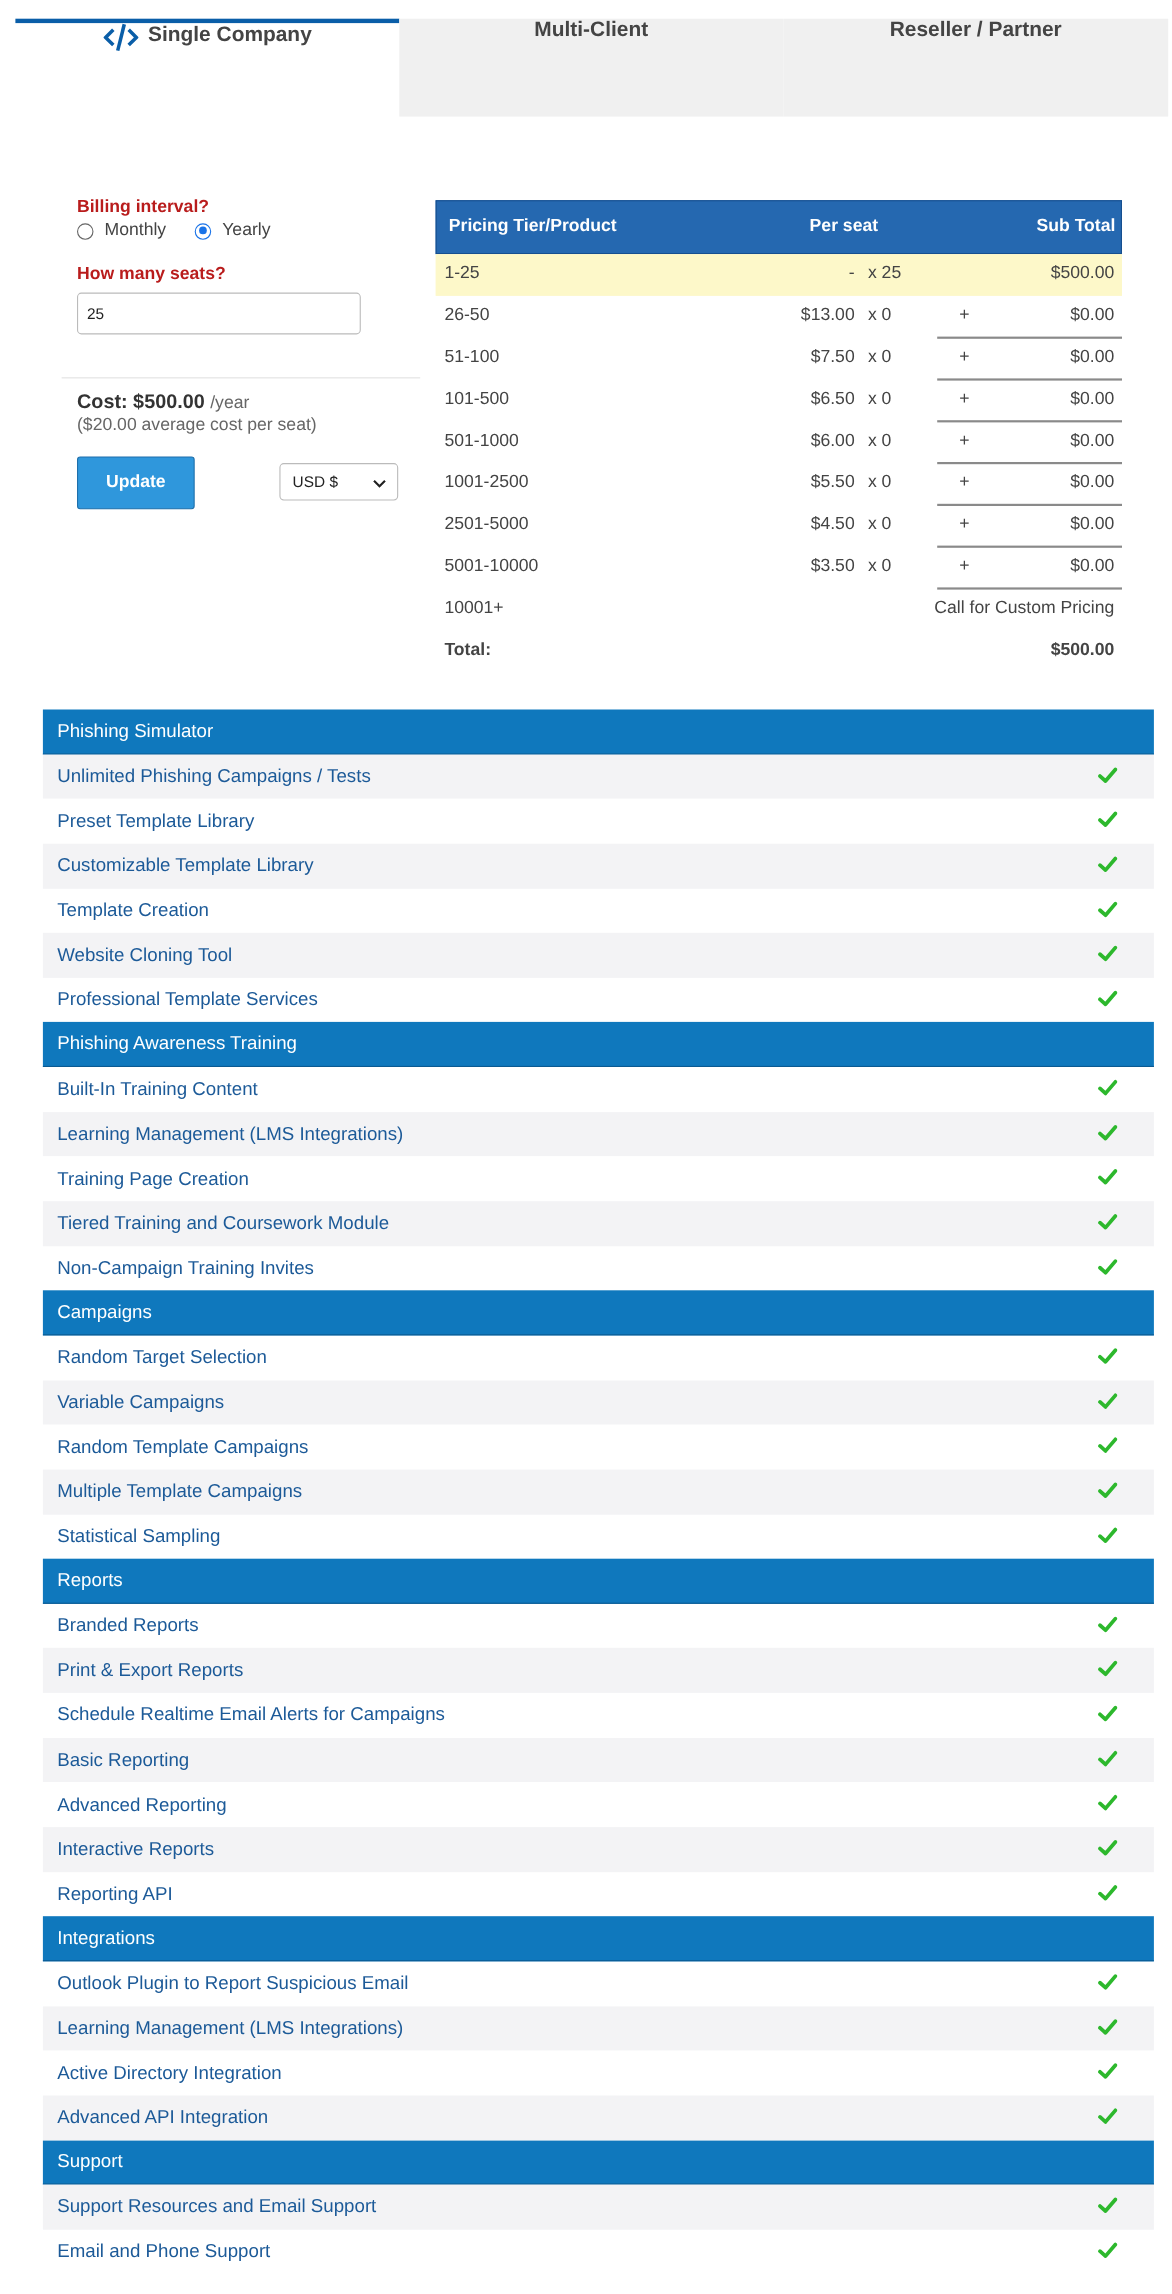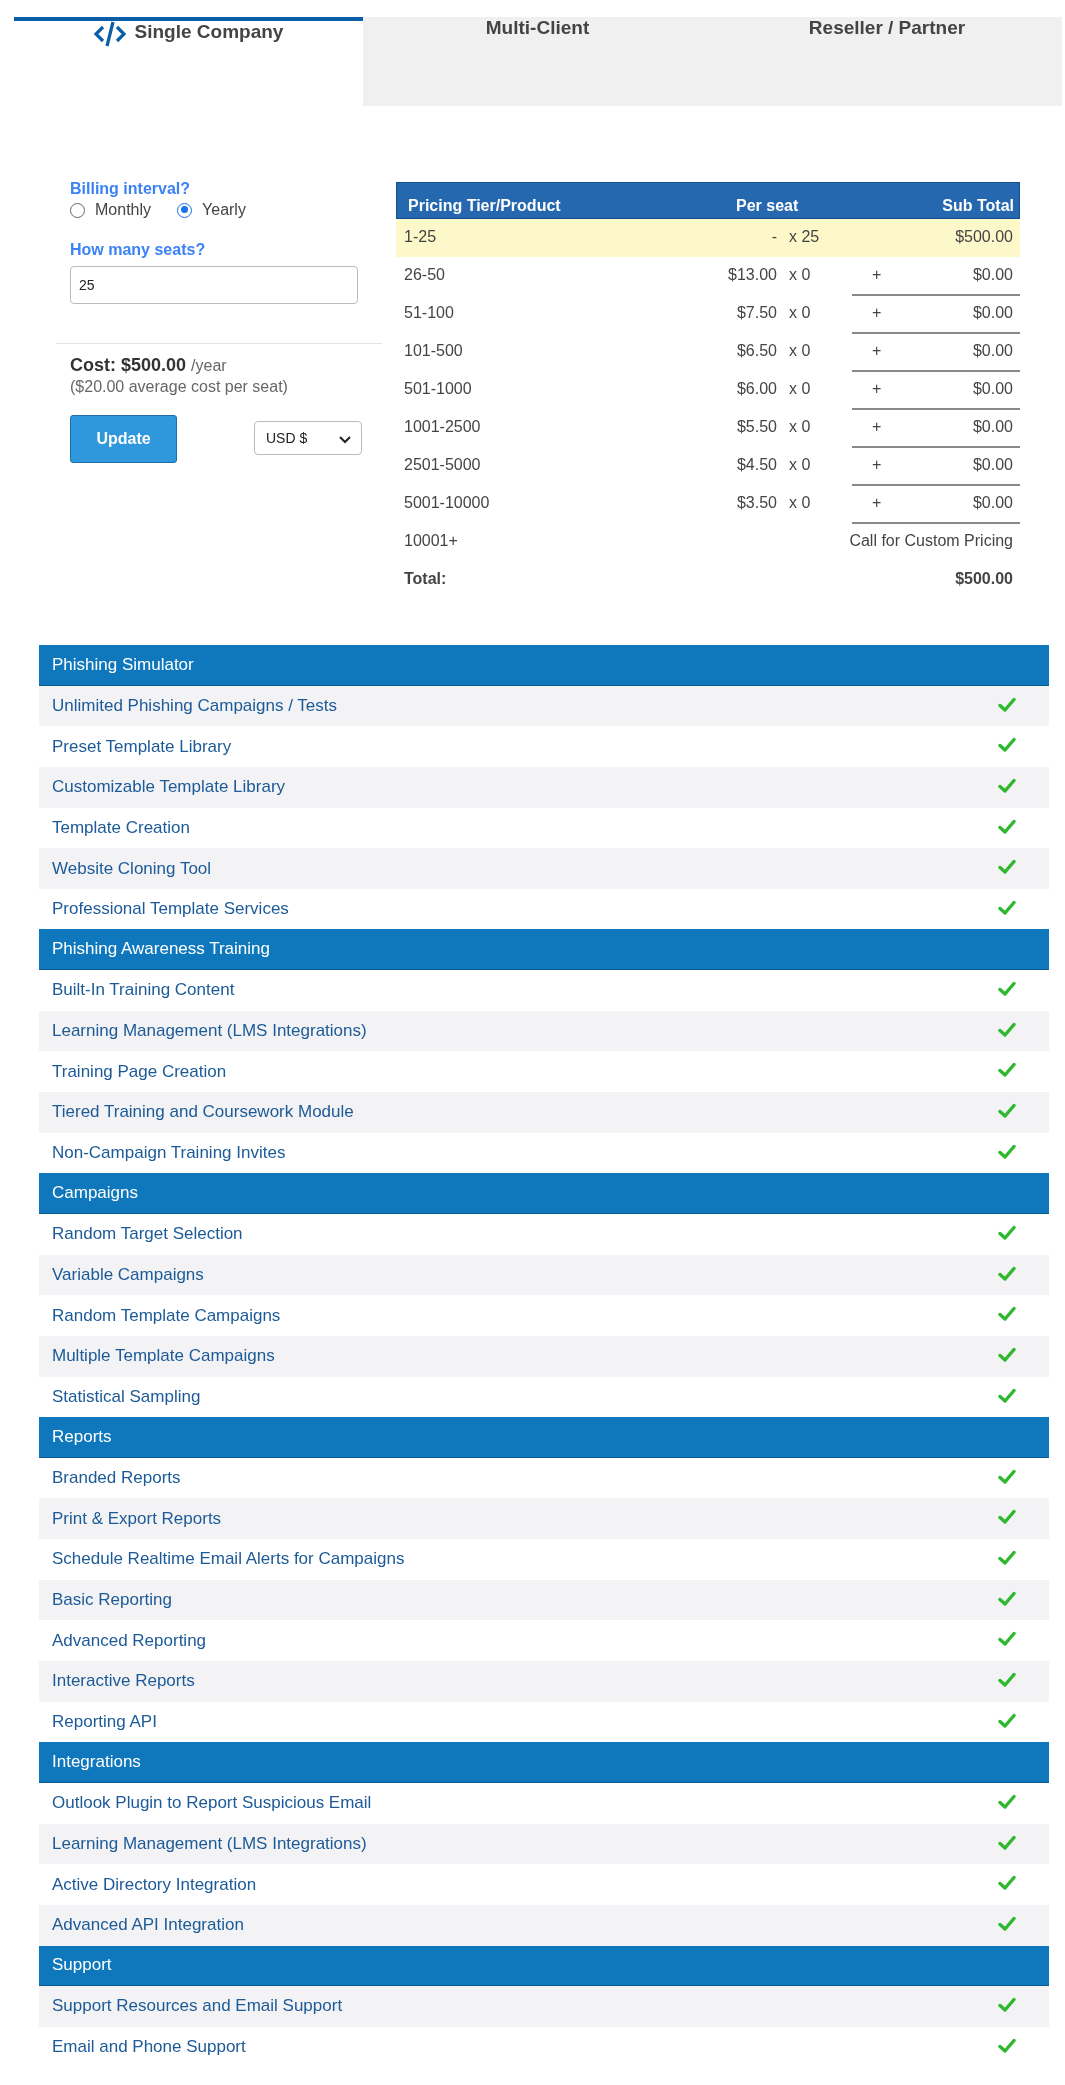--- a/index.html
+++ b/index.html
@@ -9,43 +9,43 @@
   
   .tabs { position: absolute; left: 14px; top: 17px; width: 1048px; height: 89px; display: flex; }
   .tab { flex: 0 0 349px; height: 89px; display: flex; align-items: flex-start; justify-content: center;
          font-weight: bold; font-size: 19px; color: #444; background: #f0f0f0; cursor: pointer; }
   .tab.active { background: #ffffff; border-top: 4px solid #0a5ea8; }
   .tab .code-icon { display: inline-flex; margin-right: 9px; }
   .tab:nth-child(3) { flex-basis: 350px; }
 
   
   .form { position: absolute; left: 70px; top: 180px; width: 300px; }
-  .label { font-size: 16px; font-weight: bold; color: #3b82f6; }
+  .label { font-size: 16px; font-weight: bold; color: #b91c1c; }
   .radios { display: flex; align-items: center; margin-top: 3px; font-size: 16px; color: #444; }
   .radio { display: inline-flex; align-items: center; margin-right: 26px; cursor: pointer; }
   .radio .dot { width: 15px; height: 15px; border-radius: 50%; border: 1.5px solid #666; margin-right: 10px; position: relative; background: #fff; }
   .radio .dot.checked { border-color: #1a73e8; }
   .radio .dot.checked::after { content: ""; position: absolute; left: 2.5px; top: 2.5px; width: 7px; height: 7px; border-radius: 50%; background: #1a73e8; }
   .seats-label { margin-top: 22px; }
-  .seats-input { display: block; margin-top: 7px; width: 288px; height: 38px; border: 1px solid #bbb; border-radius: 4px;
+  .seats-input { display: block; margin-top: 7px; width: 258px; height: 38px; border: 1px solid #bbb; border-radius: 4px;
                  font-family: "Liberation Sans", sans-serif; font-size: 14px; padding: 0 8px; color: #222; background: #fff; }
   .divider { position: absolute; left: 56px; top: 343px; width: 326px; height: 1px; background: #e2e2e2; }
   .cost { position: absolute; left: 70px; top: 355px; font-size: 18px; color: #333; }
   .cost b { font-weight: bold; }
   .cost .per { font-size: 16px; color: #666; }
   .avg { position: absolute; left: 70px; top: 378px; font-size: 16px; color: #666; }
   .update-btn { position: absolute; left: 70px; top: 415px; width: 107px; height: 48px; background: #2f97dc; border: 1px solid #1e6fab;
                 border-radius: 3px; color: #fff; font-size: 16px; font-weight: bold; display: flex; align-items: center; justify-content: center; cursor: pointer; }
   .currency-select { position: absolute; left: 254px; top: 421px; width: 108px; height: 34px; border: 1px solid #bbb; border-radius: 4px;
                      display: flex; align-items: center; padding-left: 11px; font-size: 14px; color: #222; background: #fff; cursor: pointer; }
   .currency-select .chev { position: absolute; right: 10px; top: 10px; }
 
   
   .pricing { position: absolute; left: 396px; top: 182px; width: 624px; }
-  .p-head { height: 37px; background: #2568b0; color: #fff; font-weight: bold; font-size: 16px; position: relative; border: 1px solid #164f8f; }
+  .p-head { height: 49px; background: #2568b0; color: #fff; font-weight: bold; font-size: 16px; position: relative; border: 1px solid #164f8f; }
   .p-head span { position: absolute; top: 14px; }
   .p-row { position: relative; height: 38px; font-size: 16px; color: #444; }
   .p-row.hl { background: #fdf8c9; }
   .p-row span { position: absolute; top: 9px; }
   .c-tier { left: 8px; }
   .c-price { right: 243px; text-align: right; }
   .c-qty { left: 393px; }
   .c-plus { left: 476px; }
   .c-sub { right: 7px; text-align: right; }
   .p-row .uline { position: absolute; left: 456px; right: 0; bottom: -1px; height: 2px; background: #8a8a8a; }

